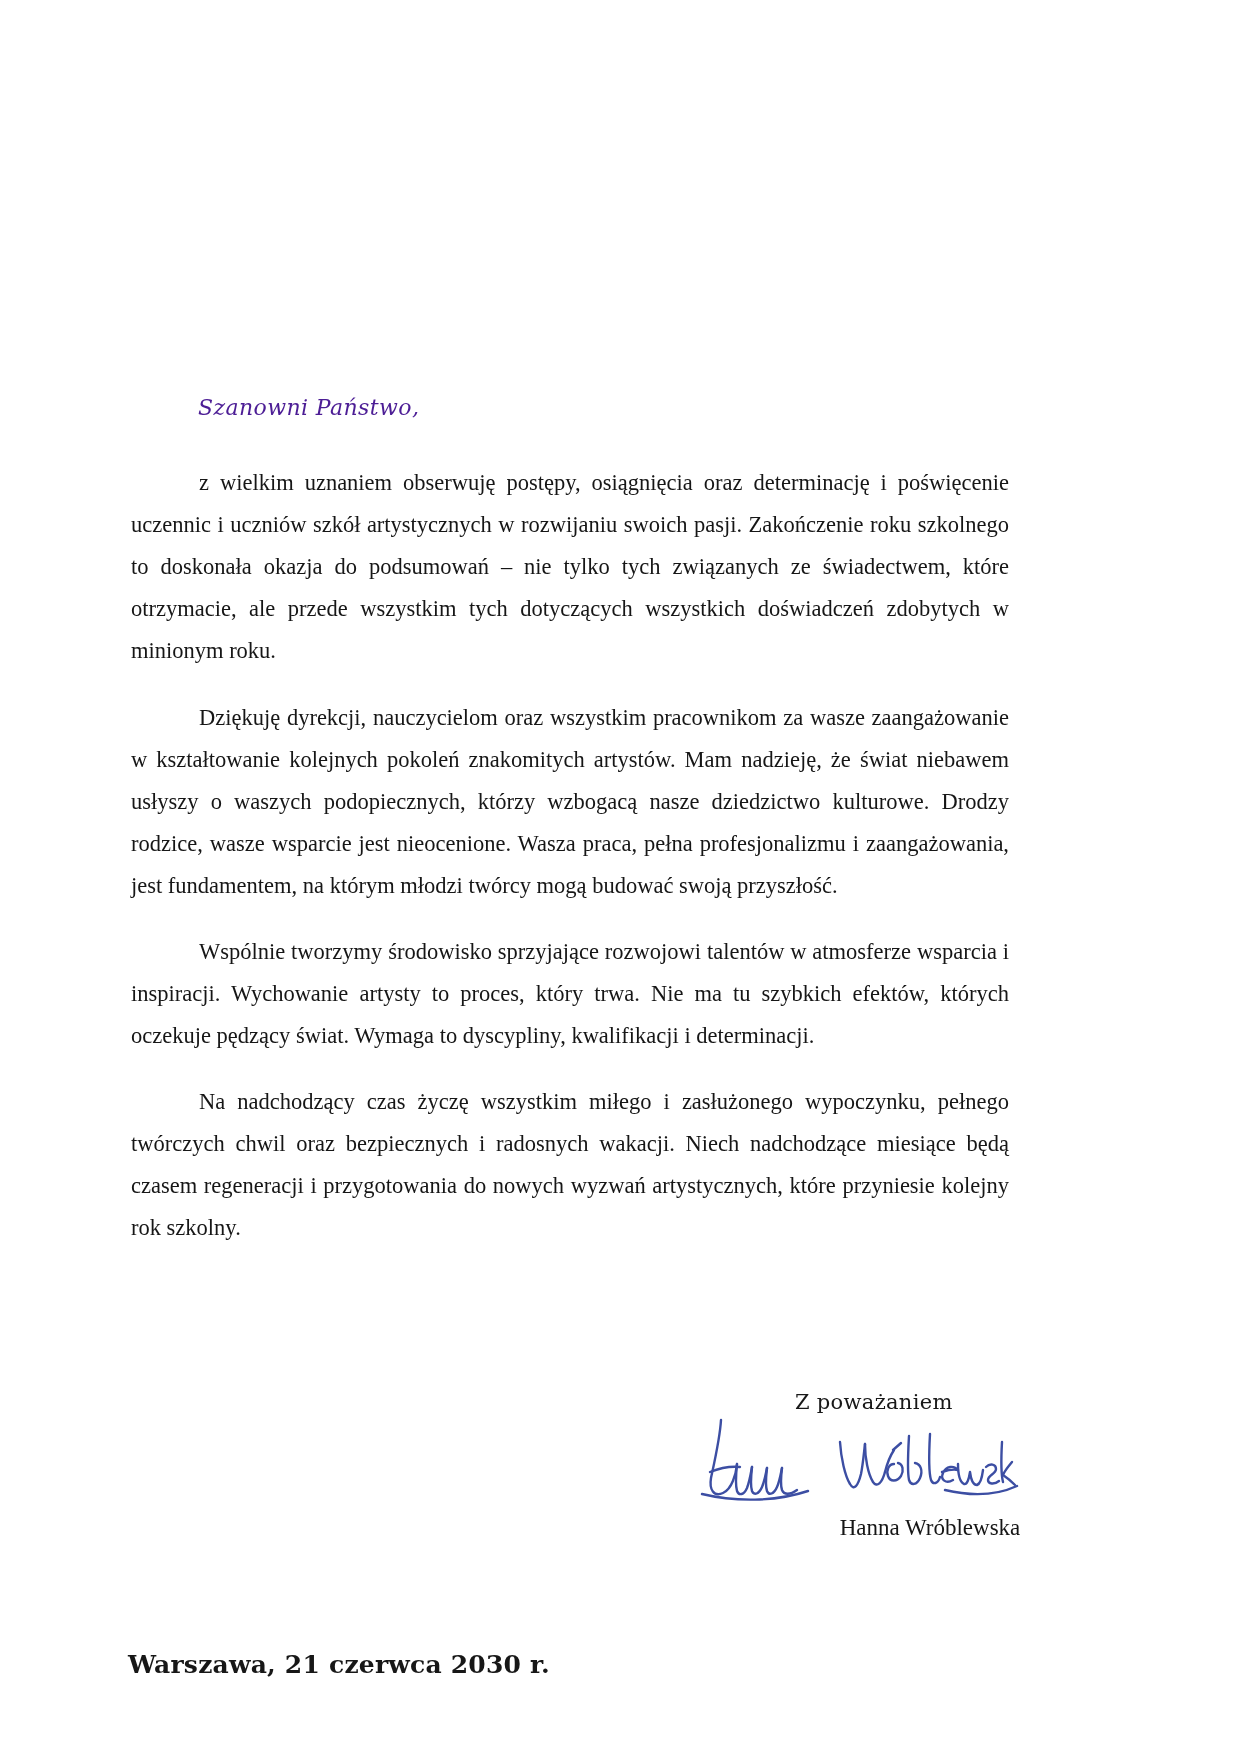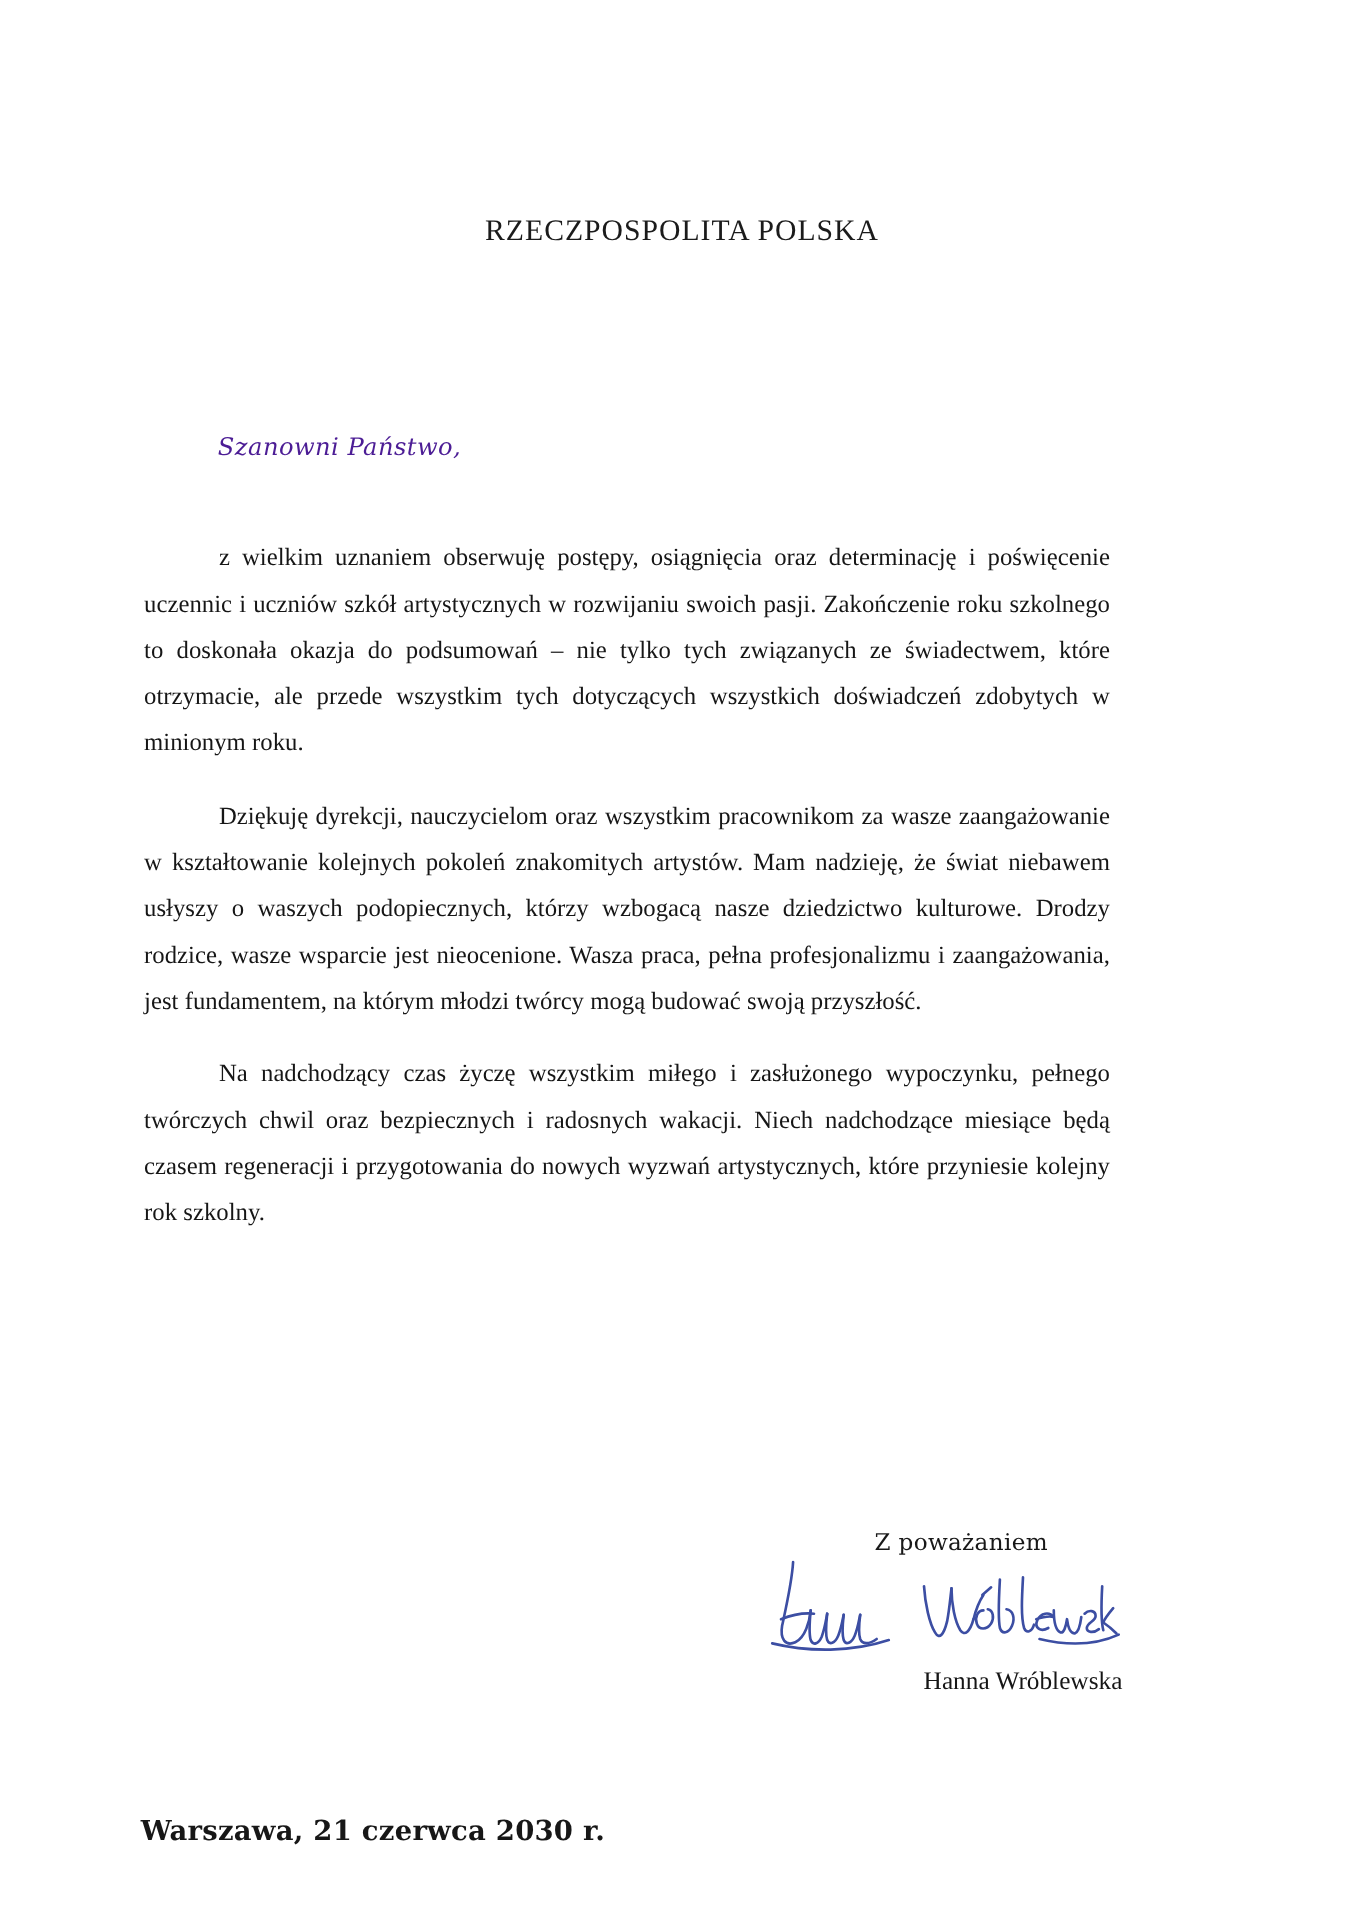--- a/index.html
+++ b/index.html
@@ -50,21 +50,21 @@
     font-size: 22px;
     font-family: "DejaVu Serif", "Liberation Serif", serif;
     letter-spacing: 0.4px;
     color: #4c1d95;
   }
 
   
   .body-block {
     position: absolute;
     left: 131px;
-    top: 486px;
+    top: 462px;
     width: 878px;
   }
 
   .para {
     text-align: justify;
     text-justify: inter-word;
     font-size: 22.5px;
     line-height: 42px;
     text-indent: 68px;
     margin: 0 0 22px 0;
@@ -126,28 +126,28 @@
     letter-spacing: 0.2px;
     color: #171717;
   }
 </style>
 </head>
 <body>
 
 <div class="page">
 
   <div class="letterhead">
-    <span class="lh-line lh-line-1">RZECZPOSPOLITA POLSKA</span>
   </div>
 
   <div class="salutation">Szanowni Państwo,</div>
 
   <div class="body-block">
     <p class="para para-gap-1">z wielkim uznaniem obserwuję postępy, osiągnięcia oraz determinację i poświęcenie uczennic i uczniów szkół artystycznych w rozwijaniu swoich pasji. Zakończenie roku szkolnego to doskonała okazja do podsumowań – nie tylko tych związanych ze świadectwem, które otrzymacie, ale przede wszystkim tych dotyczących wszystkich doświadczeń zdobytych w minionym roku.</p>
     <p class="para para-gap-2">Dziękuję dyrekcji, nauczycielom oraz wszystkim pracownikom za wasze zaangażowanie w kształtowanie kolejnych pokoleń znakomitych artystów. Mam nadzieję, że świat niebawem usłyszy o waszych podopiecznych, którzy wzbogacą nasze dziedzictwo kulturowe. Drodzy rodzice, wasze wsparcie jest nieocenione. Wasza praca, pełna profesjonalizmu i zaangażowania, jest fundamentem, na którym młodzi twórcy mogą budować swoją przyszłość.</p>
+    <p class="para para-gap-3">Wspólnie tworzymy środowisko sprzyjające rozwojowi talentów w atmosferze wsparcia i inspiracji. Wychowanie artysty to proces, który trwa. Nie ma tu szybkich efektów, których oczekuje pędzący świat. Wymaga to dyscypliny, kwalifikacji i determinacji.</p>
     <p class="para">Na nadchodzący czas życzę wszystkim miłego i zasłużonego wypoczynku, pełnego twórczych chwil oraz bezpiecznych i radosnych wakacji. Niech nadchodzące miesiące będą czasem regeneracji i przygotowania do nowych wyzwań artystycznych, które przyniesie kolejny rok szkolny.</p>
   </div>
 
   <div class="closing">Z poważaniem</div>
 
   <div class="signature-wrap">
     <svg viewBox="0 0 330 115" xmlns="http://www.w3.org/2000/svg">
       <g fill="none" stroke="#3c4ea3" stroke-width="2.4" stroke-linecap="round" stroke-linejoin="round">
 
         <path d="M31 8 C 30 26, 24 52, 21 66 C 19 78, 24 85, 33 81 C 42 77, 46 62, 47 52"></path>

